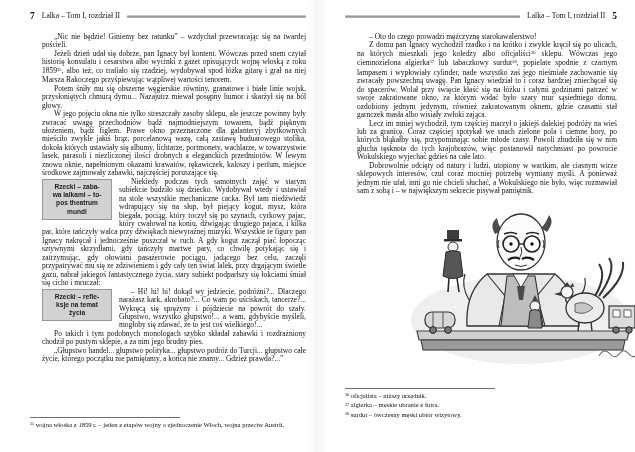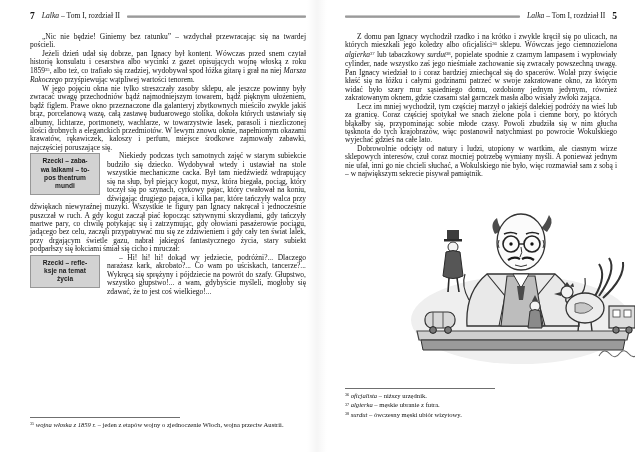--- a/index.html
+++ b/index.html
@@ -15,33 +15,33 @@
   .page-left{left:30px;width:276px;}
   .page-right{left:345px;width:272px;}
   .running-head{
     position:absolute;top:11px;left:0;right:0;
     display:flex;align-items:center;gap:7px;
     font-size:7.6px;line-height:10px;white-space:nowrap;
   }
   .pgnum{font-weight:bold;font-size:9.5px;}
   .head-rule{flex:1;height:3px;border-radius:1px;
     background:linear-gradient(to bottom,#d9d9d9,#8e8e8e 60%,#bdbdbd);}
-  .page-body{position:absolute;top:33px;left:0;right:0;}
+  .page-body{position:absolute;top:33px;left:12px;right:0;}
   .page-body p{
     margin:0;text-indent:12px;text-align:justify;
     font-size:7.5px;line-height:8.45px;
   }
   .margin-note{
     float:left;width:64px;margin:1px 7px 2px 0;padding:3px 2px;
     background:#d2d2d2;border:1px solid #979797;
     font-family:"Liberation Sans", sans-serif;font-weight:bold;
     font-size:6.6px;line-height:8.3px;text-align:center;
     white-space:pre-line;text-indent:0;color:#1c1c1c;
   }
-  .run-i{font-style:italic;margin-top:48px;}
+  .run-i{margin-top:48px;}
   .run-sup{font-size:62%;position:relative;top:-0.45em;}
   .footnotes{position:absolute;left:0;}
   .footnotes-left{top:417px;width:276px;}
   .footnotes-right{top:388px;width:200px;}
   .fn-rule{width:150px;border-top:1px solid #6f6f6f;margin-bottom:3px;}
   .footnotes p{margin:0;font-size:6.6px;line-height:8.4px;text-align:left;text-indent:0;}
   .illustration{position:absolute;left:58px;top:200px;width:237px;height:168px;}
   .illustration svg{width:100%;height:100%;}
 </style>
 </head>
@@ -53,50 +53,54 @@
   <div class="page page-left">
     <div class="running-head">
       <span class="pgnum">7</span>
       <span><span class="run-i">Lalka</span><span> – Tom I, rozdział II</span></span>
       <span class="head-rule"></span>
     </div>
 
     <div class="page-body">
       <p>„Nic nie będzie! Giniemy bez ratunku” – wzdychał przewracając się na twardej pościeli.</p>
       <p>Jeżeli dzień udał się dobrze, pan Ignacy był kontent. Wówczas przed snem czytał historię konsulatu i cesarstwa albo wycinki z gazet opisujących wojnę włoską z roku 1859<span class="run-sup">35</span>, albo też, co trafiało się rzadziej, wydobywał spod łóżka gitarę i grał na niej <span class="run-i">Marsza Rakoczego</span> przyśpiewując wątpliwej wartości tenorem.</p>
+      <p>Potem śniły mu się obszerne węgierskie równiny, granatowe i białe linie wojsk, przysłoniętych chmurą dymu... Nazajutrz miewał posępny humor i skarżył się na ból głowy.</p>
       <p>W jego pojęciu okna nie tylko streszczały zasoby sklepu, ale jeszcze powinny były zwracać uwagę przechodniów bądź najmodniejszym towarem, bądź pięknym ułożeniem, bądź figlem. Prawe okno przeznaczone dla galanteryj zbytkownych mieściło zwykle jakiś brąz, porcelanową wazę, całą zastawę buduarowego stolika, dokoła których ustawiały się albumy, lichtarze, portmonety, wachlarze, w towarzystwie lasek, parasoli i niezliczonej ilości drobnych a eleganckich przedmiotów. W lewym znowu oknie, napełnionym okazami krawatów, rękawiczek, kaloszy i perfum, miejsce środkowe zajmowały zabawki, najczęściej poruszające się.</p>
       <p>
         <span class="margin-note">Rzecki – zaba-
 wa lalkami – to-
 pos theatrum
 mundi</span>
         <span>Niekiedy podczas tych samotnych zajęć w starym subiekcie budziło się dziecko. Wydobywał wtedy i ustawiał na stole wszystkie mechaniczne cacka. Był tam niedźwiedź wdrapujący się na słup, był piejący kogut, mysz, która biegała, pociąg, który toczył się po szynach, cyrkowy pajac, który cwałował na koniu, dźwigając drugiego pajaca, i kilka par, które tańczyły walca przy dźwiękach niewyraźnej muzyki. Wszystkie te figury pan Ignacy nakręcał i jednocześnie puszczał w ruch. A gdy kogut zaczął piać łopocząc sztywnymi skrzydłami, gdy tańczyły martwe pary, co chwilę potykając się i zatrzymując, gdy ołowiani pasażerowie pociągu, jadącego bez celu, zaczęli przypatrywać mu się ze zdziwieniem i gdy cały ten świat lalek, przy drgającym świetle gazu, nabrał jakiegoś fantastycznego życia, stary subiekt podparłszy się łokciami śmiał się cicho i mruczał:</span>
       </p>
       <p>
         <span class="margin-note">Rzecki – refle-
 ksje na temat
 życia</span>
         <span>– Hi! hi! hi! dokąd wy jedziecie, podróżni?... Dlaczego narażasz kark, akrobato?... Co wam po uściskach, tancerze?... Wykręcą się sprężyny i pójdziecie na powrót do szafy. Głupstwo, wszystko głupstwo!... a wam, gdybyście myśleli, mogłoby się zdawać, że to jest coś wielkiego!...</span>
       </p>
+      <p>Po takich i tym podobnych monologach szybko składał zabawki i rozdrażniony chodził po pustym sklepie, a za nim jego brudny pies.</p>
+      <p>„Głupstwo handel... głupstwo polityka... głupstwo podróż do Turcji... głupstwo całe życie, którego początku nie pamiętamy, a końca nie znamy... Gdzież prawda?...”</p>
     </div>
 
     <div class="footnotes footnotes-left">
       <div class="fn-rule"></div>
       <p><span class="run-sup">35</span><span> </span><span class="run-i">wojna włoska z 1859 r.</span> – jeden z etapów wojny o zjednoczenie Włoch, wojna przeciw Austrii.</p>
     </div>
   </div>
 
   <div class="page page-right">
     <div class="running-head">
       <span class="head-rule"></span>
       <span><span class="run-i">Lalka</span><span> – Tom I, rozdział II</span></span>
       <span class="pgnum">5</span>
     </div>
 
     <div class="page-body">
+      <p>– Oto do czego prowadzi mężczyznę starokawalerstwo!</p>
       <p>Z domu pan Ignacy wychodził rzadko i na krótko i zwykle kręcił się po ulicach, na których mieszkali jego koledzy albo oficjaliści<span class="run-sup">36</span> sklepu. Wówczas jego ciemnozielona <span class="run-i">algierka</span><span class="run-sup">37</span> lub tabaczkowy <span class="run-i">surdut</span><span class="run-sup">38</span>, popielate spodnie z czarnym lampasem i wypłowiały cylinder, nade wszystko zaś jego nieśmiałe zachowanie się zwracały powszechną uwagę. Pan Ignacy wiedział to i coraz bardziej zniechęcał się do spacerów. Wolał przy święcie kłaść się na łóżku i całymi godzinami patrzeć w swoje zakratowane okno, za którym widać było szary mur sąsiedniego domu, ozdobiony jednym jedynym, również zakratowanym oknem, gdzie czasami stał garnczek masła albo wisiały zwłoki zająca.</p>
       <p>Lecz im mniej wychodził, tym częściej marzył o jakiejś dalekiej podróży na wieś lub za granicę. Coraz częściej spotykał we snach zielone pola i ciemne bory, po których błąkałby się, przypominając sobie młode czasy. Powoli zbudziła się w nim głucha tęsknota do tych krajobrazów, więc postanowił natychmiast po powrocie Wokulskiego wyjechać gdzieś na całe lato.</p>
       <p>Dobrowolnie odcięty od natury i ludzi, utopiony w wartkim, ale ciasnym wirze sklepowych interesów, czuł coraz mocniej potrzebę wymiany myśli. A ponieważ jednym nie ufał, inni go nie chcieli słuchać, a Wokulskiego nie było, więc rozmawiał sam z sobą i – w największym sekrecie pisywał pamiętnik.</p>
     </div>
 
     <div class="illustration">
       <svg viewBox="0 0 237 168" xmlns="http://www.w3.org/2000/svg">
 
         <ellipse cx="118" cy="120" rx="110" ry="44" fill="#efefef"></ellipse>
 

